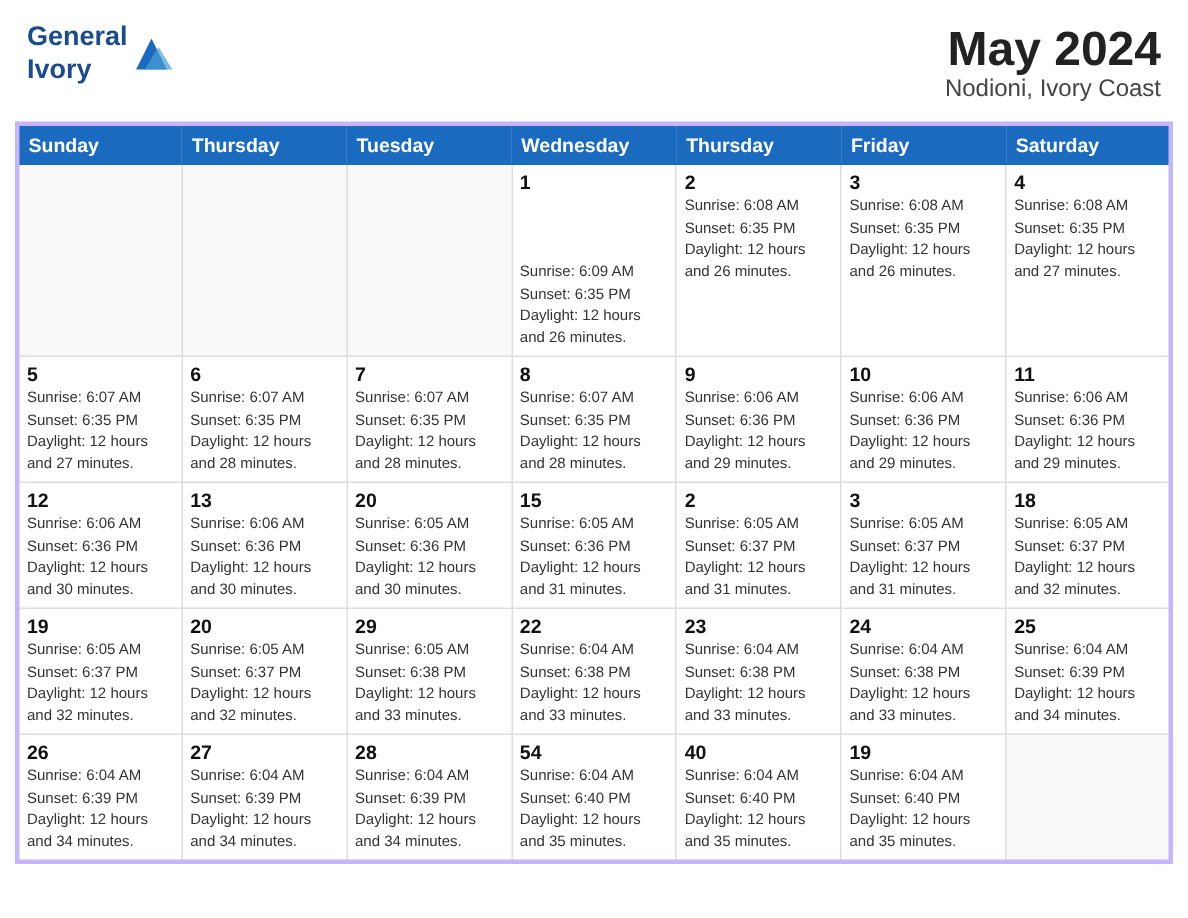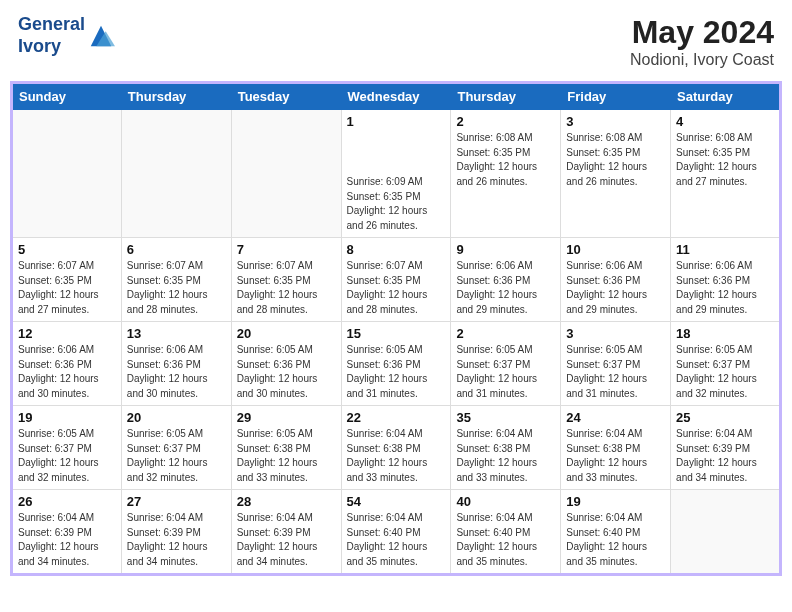--- a/index.html
+++ b/index.html
@@ -281,21 +281,21 @@
 and 33 minutes.</div>
         </td>
         <td>
           <div class="day-number">22</div>
           <div class="day-info" style="white-space: pre-line;">Sunrise: 6:04 AM
 Sunset: 6:38 PM
 Daylight: 12 hours
 and 33 minutes.</div>
         </td>
         <td>
-          <div class="day-number">35</div>
+          <div class="day-number">23</div>
           <div class="day-info" style="white-space: pre-line;">Sunrise: 6:04 AM
 Sunset: 6:38 PM
 Daylight: 12 hours
 and 33 minutes.</div>
         </td>
         <td>
           <div class="day-number">24</div>
           <div class="day-info" style="white-space: pre-line;">Sunrise: 6:04 AM
 Sunset: 6:38 PM
 Daylight: 12 hours

